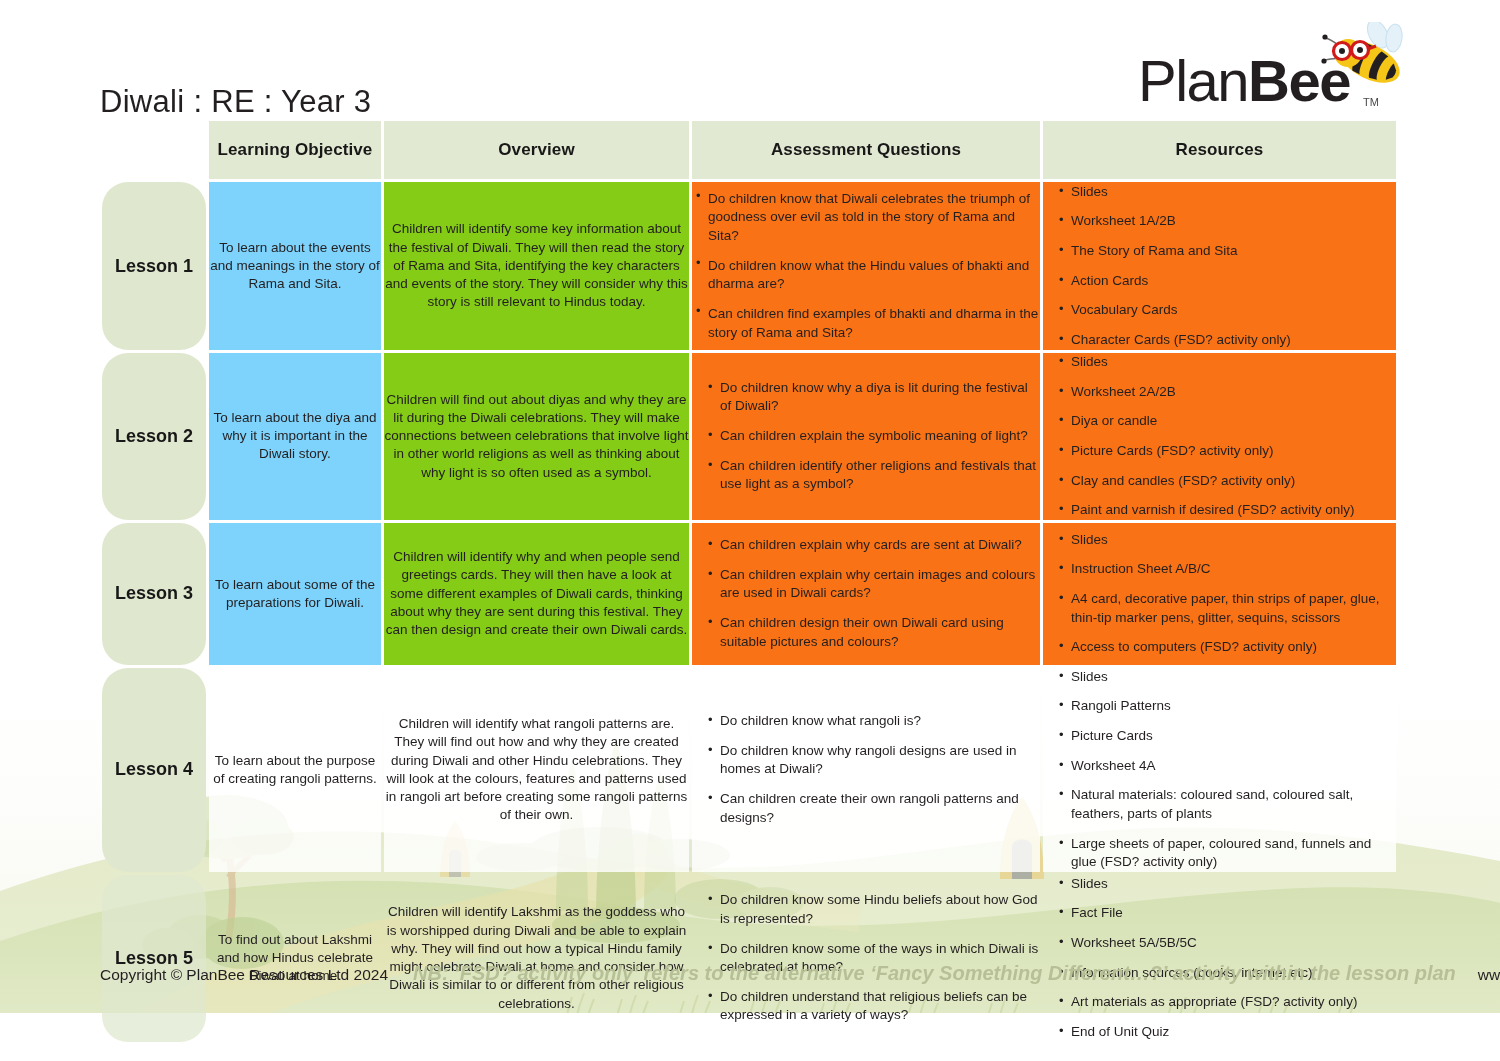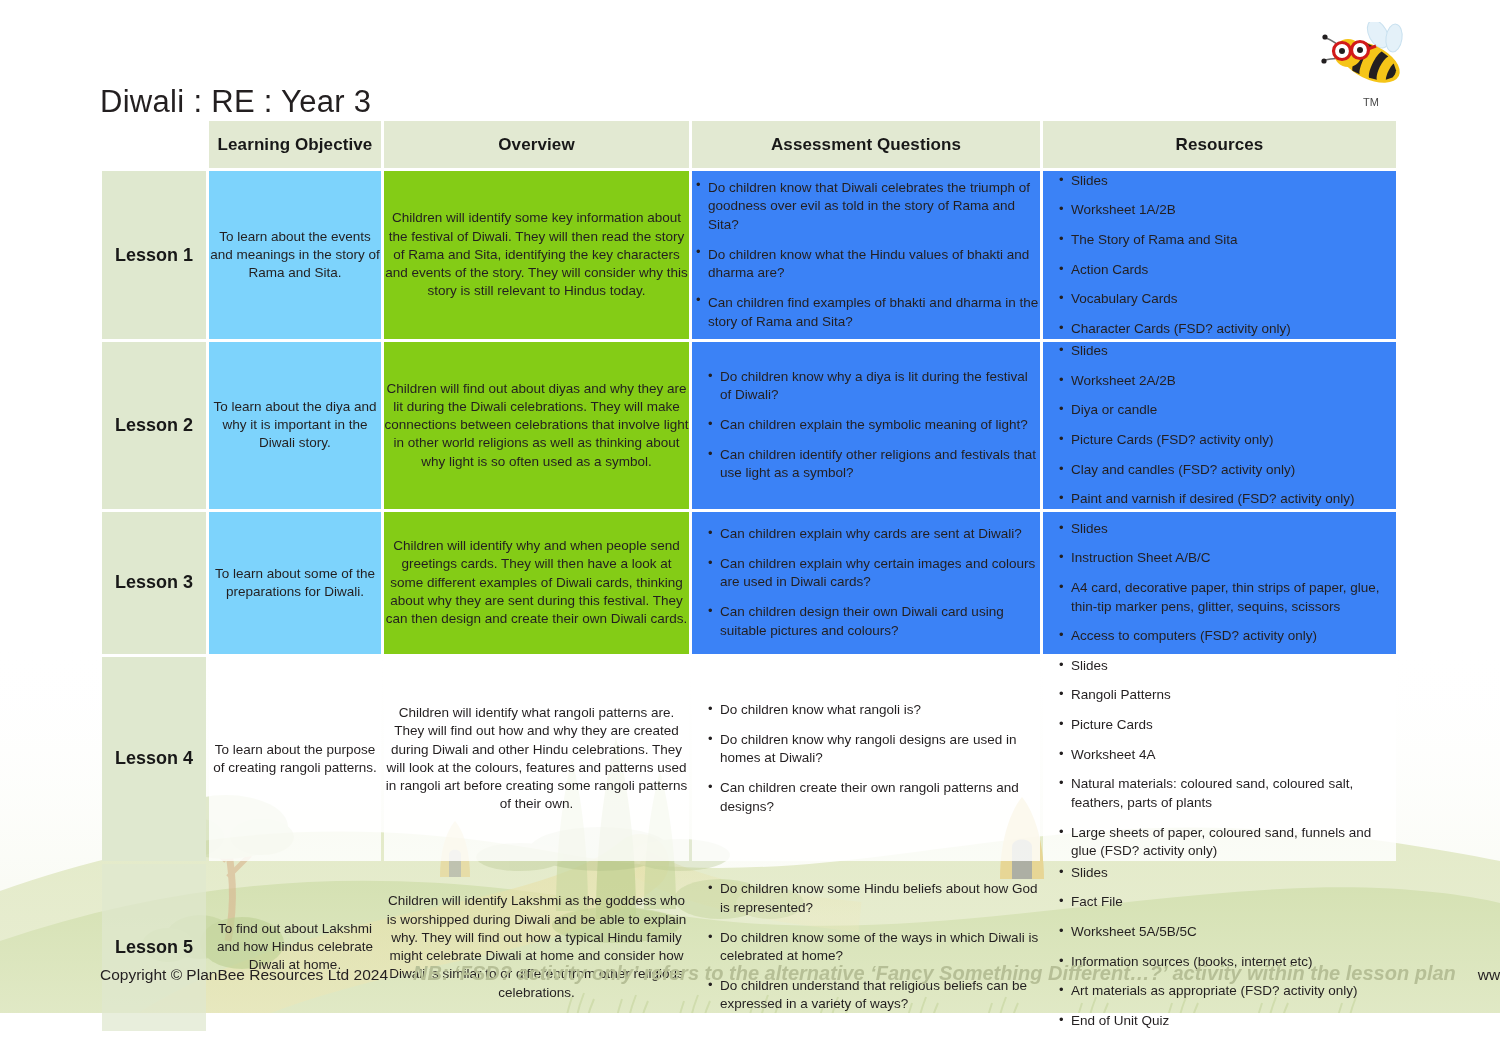--- a/index.html
+++ b/index.html
@@ -94,49 +94,50 @@
   th.corner {
     background: transparent;
     width: 104px;
   }
   th.colhead {
     background: #e2e9d2;
     color: #181818;
     font-size: 17px;
     font-weight: 700;
     text-align: center;
-    height: 47px;
+    height: 58px;
     letter-spacing: 0.1px;
   }
   td.lessoncell {
     background: #dfe8cf;
     text-align: center;
     font-size: 18px;
     font-weight: 700;
     color: #181818;
     width: 104px;
+    border-radius: 26px;
   }
   td.objective {
     background: #7dd3fc;
     text-align: center;
     font-size: 13.5px;
     line-height: 1.35;
     color: #231f20;
     padding: 8px 10px;
   }
   td.overview {
     background: #84cc16;
     text-align: center;
     font-size: 13.5px;
     line-height: 1.35;
     color: #231f20;
     padding: 8px 12px;
   }
   td.questions, td.resources {
-    background: #3b82f6;
+    background: #f97316;
     font-size: 13.5px;
     line-height: 1.38;
     color: #231f20;
     padding: 10px 10px 10px 8px;
     vertical-align: middle;
   }
   
   tr.translucent td.objective,
   tr.translucent td.overview,
   tr.translucent td.questions,
@@ -301,20 +302,21 @@
     <path d="M1250,420 C1252,398 1256,380 1262,362 M1264,420 C1264,396 1268,376 1276,356 M1278,420 C1276,400 1280,380 1288,362"></path>
     <path d="M1330,420 C1332,398 1336,380 1342,362 M1344,420 C1344,396 1348,376 1356,356"></path>
   </g>
 
   <rect x="0" y="372" width="1500" height="48" fill="#ffffff"></rect>
 </svg>
 
 <div id="page-title">Diwali : RE : Year 3</div>
 
 <div id="logo">
+  <div id="logo-text"><span>Plan</span><span class="bold">Bee</span></div>
   <div id="logo-tm">TM</div>
   <svg id="logo-bee" viewBox="0 0 90 72" xmlns="http://www.w3.org/2000/svg">
 
     <g opacity="0.55">
       <ellipse cx="58" cy="12" rx="9" ry="15" fill="#cfe6f5" stroke="#9cc8e2" stroke-width="1" transform="rotate(-28 58 12)"></ellipse>
       <ellipse cx="74" cy="16" rx="8" ry="14" fill="#cfe6f5" stroke="#9cc8e2" stroke-width="1" transform="rotate(8 74 16)"></ellipse>
     </g>
 
     <path d="M26,30 C18,22 12,18 6,16" stroke="#6d6d6d" stroke-width="1.6" fill="none"></path>
     <path d="M28,38 C20,36 12,36 5,38" stroke="#6d6d6d" stroke-width="1.6" fill="none"></path>

